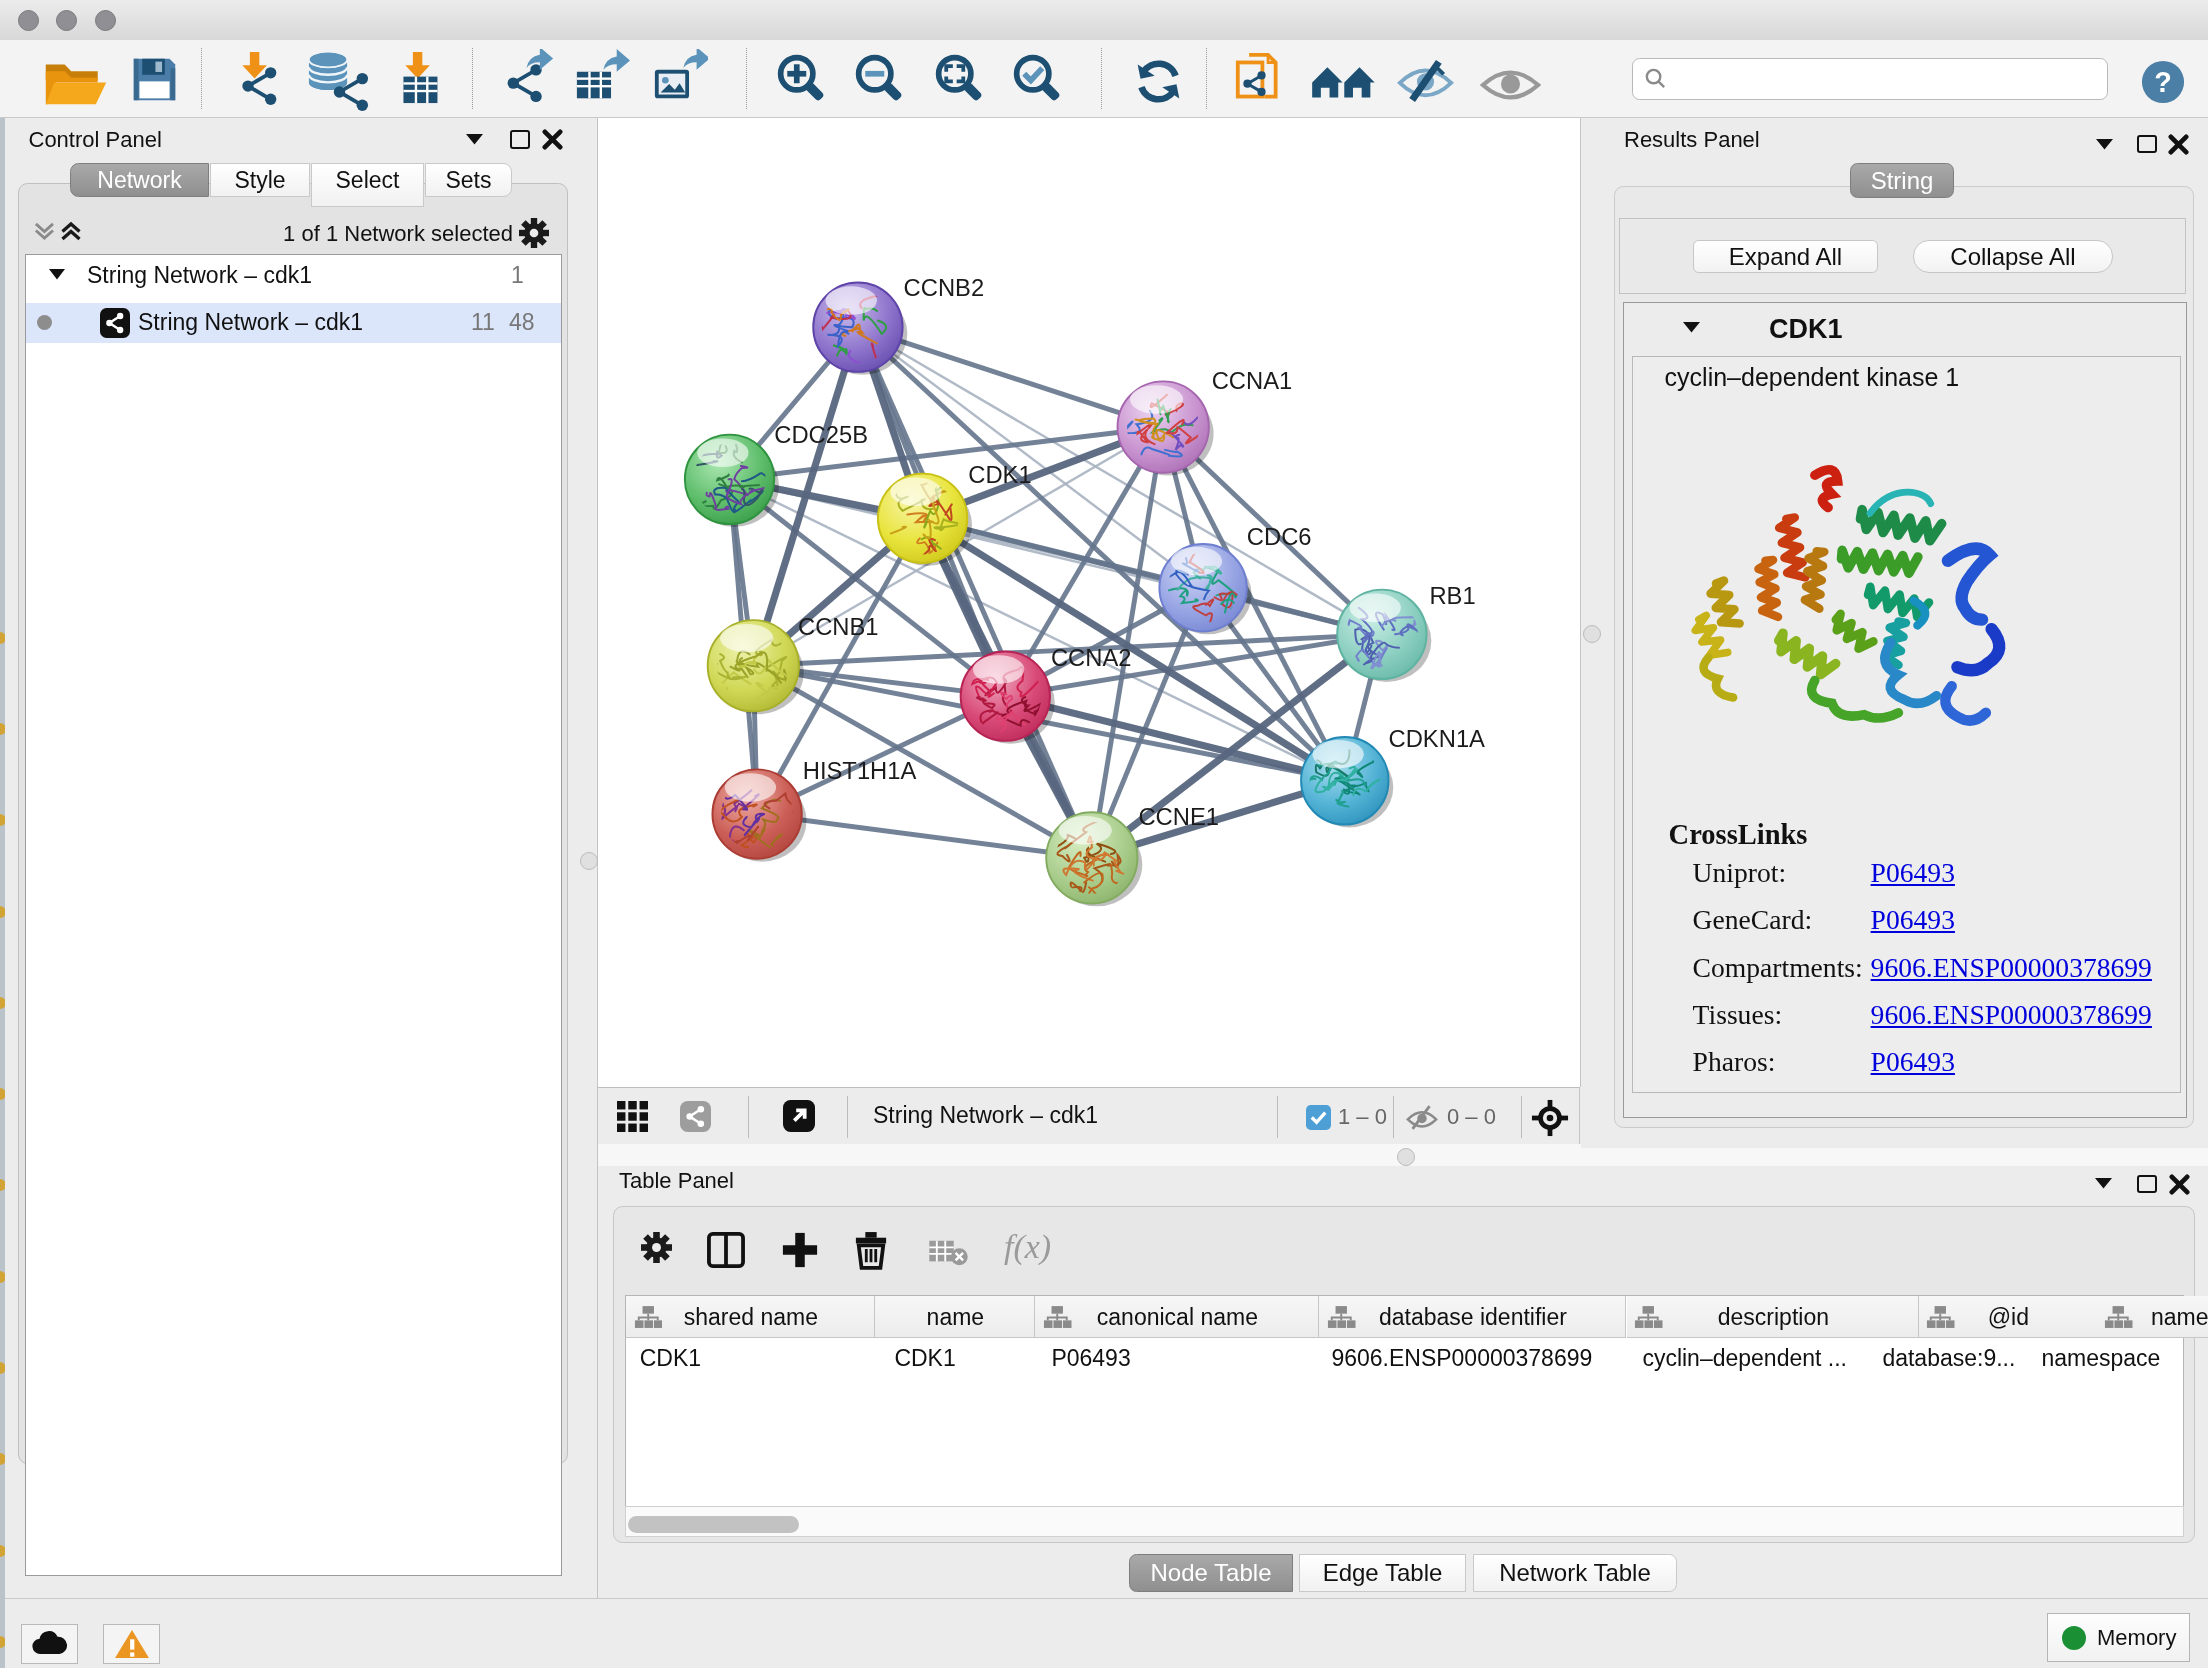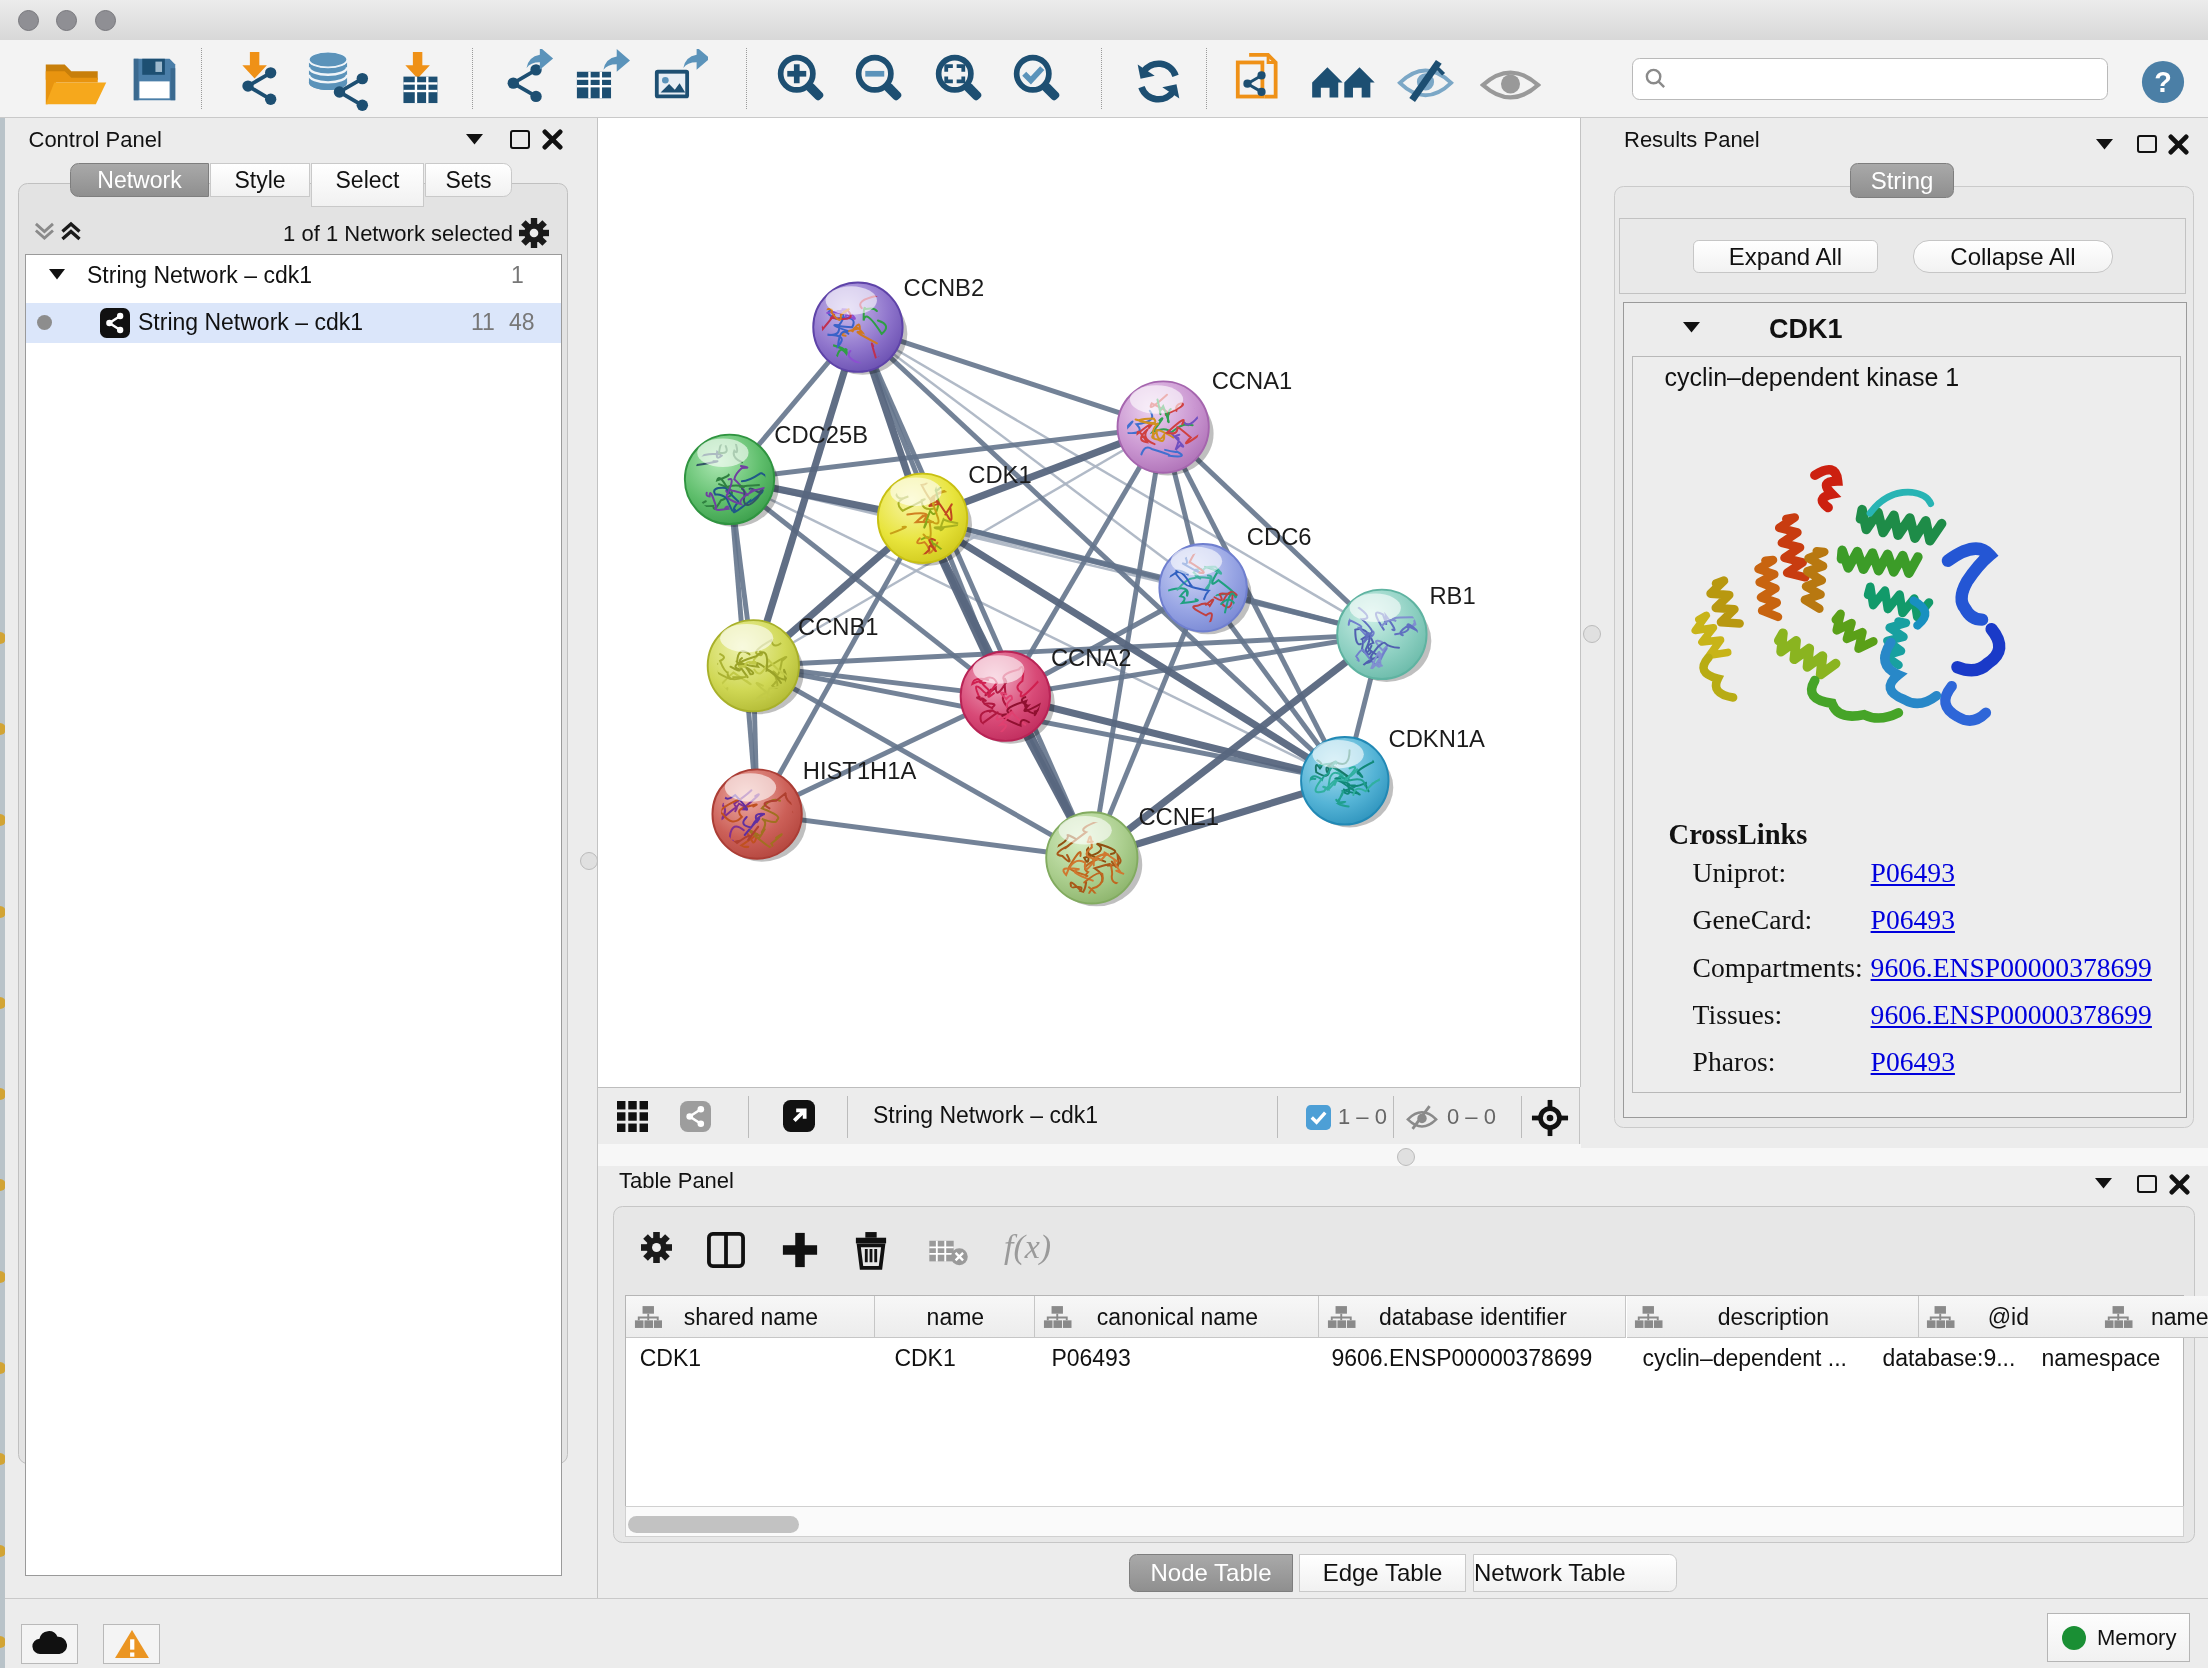--- a/index.html
+++ b/index.html
@@ -798,21 +798,21 @@
         <div style="position:absolute;left:1016px;top:49px;font-size:23px;color:#111;white-space:nowrap">cyclin–dependent ...</div>
         <div style="position:absolute;left:1256px;top:49px;font-size:23px;color:#111;white-space:nowrap">database:9...</div>
         <div style="position:absolute;left:1415px;top:49px;font-size:23px;color:#111;white-space:nowrap">namespace</div>
       </div>
       <div style="position:absolute;left:11.4px;top:299px;width:1557px;height:28.5px;background:#fafafa;border:1px solid #d0d0d0">
         <div style="position:absolute;left:1.9px;top:8.6px;width:171px;height:17px;background:#c2c2c2;border-radius:8.6px"></div>
       </div>
     </div>
     <div style="position:absolute;left:531px;top:388px;width:164px;height:38px;background:linear-gradient(#a9a9a9,#8f8f8f);color:#fff;border:1px solid #7e7e7e;border-radius:7.6px 0 0 7.6px;box-sizing:border-box;font-size:24px;text-align:center;line-height:36px">Node Table</div>
     <div style="position:absolute;left:701px;top:388px;width:167px;height:38px;background:linear-gradient(#fff,#f1f1f1);color:#111;border:1px solid #c9c9c9;box-sizing:border-box;font-size:24px;text-align:center;line-height:36px">Edge Table</div>
-    <div style="position:absolute;left:875px;top:388px;width:204px;height:38px;background:linear-gradient(#fff,#f1f1f1);color:#111;border:1px solid #c9c9c9;border-radius:0 7.6px 7.6px 0;box-sizing:border-box;font-size:24px;line-height:36px">Network Table</div>
+    <div style="position:absolute;left:875px;top:388px;width:204px;height:38px;background:linear-gradient(#fff,#f1f1f1);color:#111;border:1px solid #c9c9c9;border-radius:0 7.6px 7.6px 0;box-sizing:border-box;font-size:24px;text-align:center;line-height:36px">Network Table</div>
   </div>
 <div style="position:absolute;left:0;top:1598px;width:2208px;height:70px;background:#ececec;border-top:1px solid #c9c9c9">
     <div style="position:absolute;left:21px;top:25px;width:55px;height:38px;background:#f4f4f4;border:1px solid #b9b9b9">
       <svg width="36" height="25" viewBox="0 0 38 26" style="position:absolute;left:8.6px;top:5.7px">
         <path d="M10 24 a8 8 0 0 1 -1 -16 a10 10 0 0 1 19 -2 a7 7 0 0 1 2 18z" fill="#111"></path>
       </svg>
     </div>
     <div style="position:absolute;left:103px;top:25px;width:55px;height:38px;background:#f4f4f4;border:1px solid #b9b9b9">
       <svg width="38" height="32" viewBox="0 0 40 34" style="position:absolute;left:8.6px;top:2.9px">
         <path d="M20 2 L38 32 H2z" fill="#eb9522"></path>

